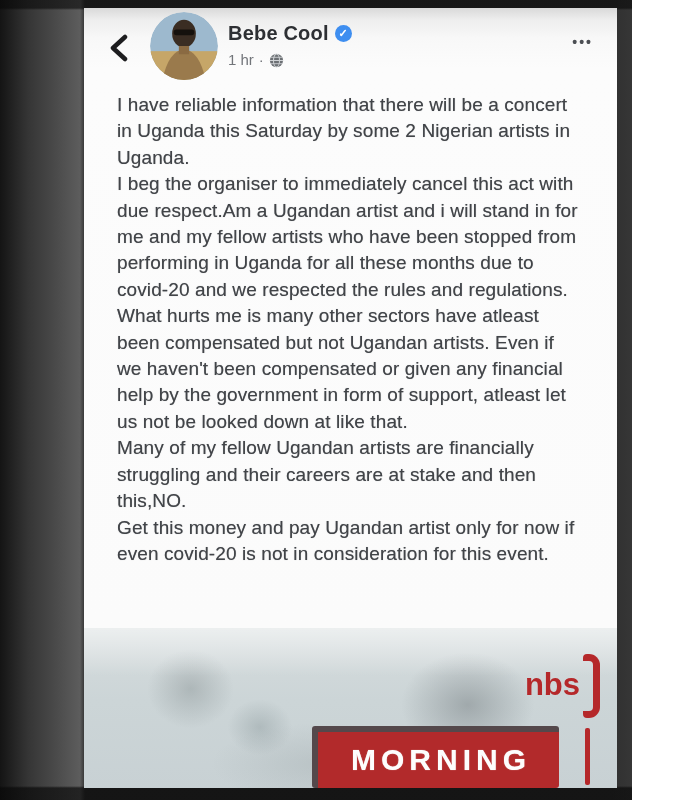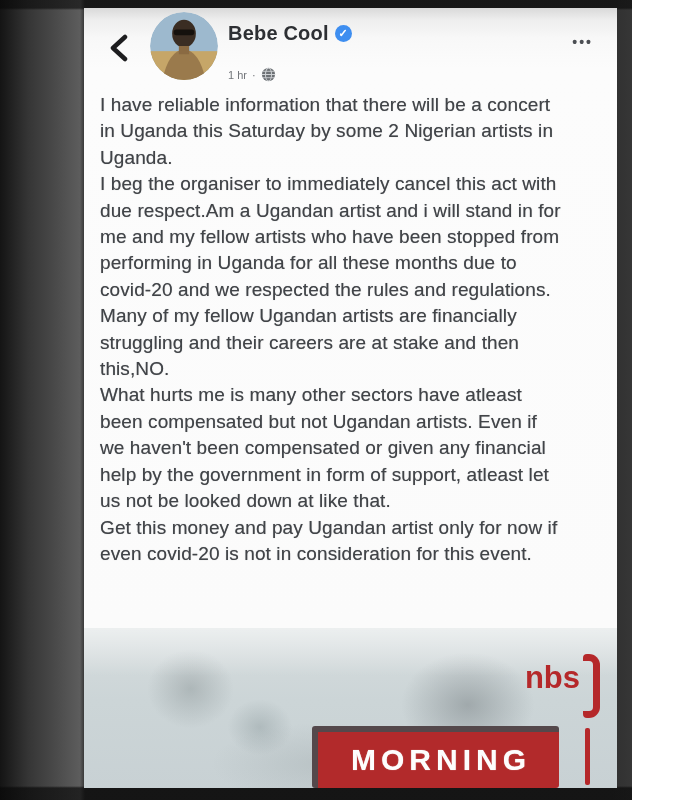--- a/index.html
+++ b/index.html
@@ -29,45 +29,45 @@
     background:none; border:none; cursor:pointer; }
   .avatar{ position:absolute; left:66px; top:4px; width:68px; height:68px;
     border-radius:50%; overflow:hidden; cursor:pointer; }
   .avatar svg{ display:block; width:68px; height:68px; }
   .author-block{ position:absolute; left:144px; top:14px; }
   .author-row{ display:flex; align-items:center; gap:6px; }
   .author-name{ font-size:20px; font-weight:bold; color:#2d2f33; letter-spacing:.2px; cursor:pointer; }
   .verified{ width:17px; height:17px; border-radius:50%; background:#3e8ef0;
     color:#fff; font-size:11px; font-weight:bold; display:flex;
     align-items:center; justify-content:center; }
-  .meta-row{ display:flex; align-items:center; gap:5px; margin-top:22px;
-    font-size:11px; color:#72757a; }
+  .meta-row{ display:flex; align-items:flex-end; gap:5px; margin-top:6px;
+    font-size:15px; color:#72757a; }
   .more-btn{ position:absolute; right:24px; top:26px; background:none; border:none;
     font-size:14px; font-weight:bold; letter-spacing:2px; color:#4c4f54; cursor:pointer; }
 
-  .post-body{ position:absolute; left:16px; top:84px; width:508px; }
+  .post-body{ position:absolute; left:33px; top:84px; width:508px; }
   .post-paragraph{
     white-space:pre-line; font-size:19px; line-height:26.4px; color:#414448;
     text-shadow:0 0 .7px rgba(65,68,72,.55); letter-spacing:.1px;
   }
 
   
   .video-frame{
     position:absolute; left:0; top:620px; width:533px; height:160px;
     background:
       linear-gradient(180deg, rgba(255,255,255,.55) 0%, rgba(255,255,255,0) 30%),
       radial-gradient(95px 75px at 72% 48%, rgba(100,108,112,.42), rgba(0,0,0,0) 70%),
       radial-gradient(60px 55px at 20% 38%, rgba(122,132,134,.38), rgba(0,0,0,0) 72%),
       radial-gradient(46px 40px at 33% 62%, rgba(120,135,138,.33), rgba(0,0,0,0) 70%),
       radial-gradient(150px 55px at 45% 85%, rgba(150,160,162,.30), rgba(0,0,0,0) 75%),
       linear-gradient(180deg,#d6dcdd 0%,#ccd5d7 45%,#c8d1d4 100%);
   }
   .nbs-logo{ position:absolute; top:30px; right:17px; display:flex; align-items:flex-start; }
   .nbs-text{ font-size:31px; font-weight:bold; color:#b5282a; letter-spacing:0;
-    margin-top:4px; line-height:1; }
+    margin-top:11px; line-height:1; }
   .nbs-bracket{ width:17px; height:64px; margin-left:3px; margin-top:-4px;
     border:7px solid #b5282a; border-left:none;
     border-radius:4px 11px 11px 4px; }
   .red-bar{ position:absolute; right:27px; top:100px; width:5px; height:57px;
     background:#b5282a; border-radius:2px; }
   .show-banner{
     position:absolute; left:228px; top:98px; width:247px; height:62px;
     background:#b22a2b; border-top:6px solid rgba(74,76,79,.9);
     border-left:6px solid rgba(74,76,79,.9); border-radius:3px;
     display:flex; align-items:center; justify-content:center;
@@ -136,28 +136,28 @@
 
       <div class="post-body">
         <div class="post-paragraph">I have reliable information that there will be a concert
 in Uganda this Saturday by some 2 Nigerian artists in
 Uganda.</div>
         <div class="post-paragraph">I beg the organiser to immediately cancel this act with
 due respect.Am a Ugandan artist and i will stand in for
 me and my fellow artists who have been stopped from
 performing in Uganda for all these months due to
 covid-20 and we respected the rules and regulations.</div>
-        <div class="post-paragraph">Many of my fellow Ugandan artists are financially
-struggling and their careers are at stake and then
-this,NO.</div>
         <div class="post-paragraph">What hurts me is many other sectors have atleast
 been compensated but not Ugandan artists. Even if
 we haven't been compensated or given any financial
 help by the government in form of support, atleast let
 us not be looked down at like that.</div>
+        <div class="post-paragraph">Many of my fellow Ugandan artists are financially
+struggling and their careers are at stake and then
+this,NO.</div>
         <div class="post-paragraph">Get this money and pay Ugandan artist only for now if
 even covid-20 is not in consideration for this event.</div>
       </div>
     </div>
 
     <div class="video-frame">
       <div class="nbs-logo">
         <span class="nbs-text">nbs</span>
         <div class="nbs-bracket"></div>
       </div>

